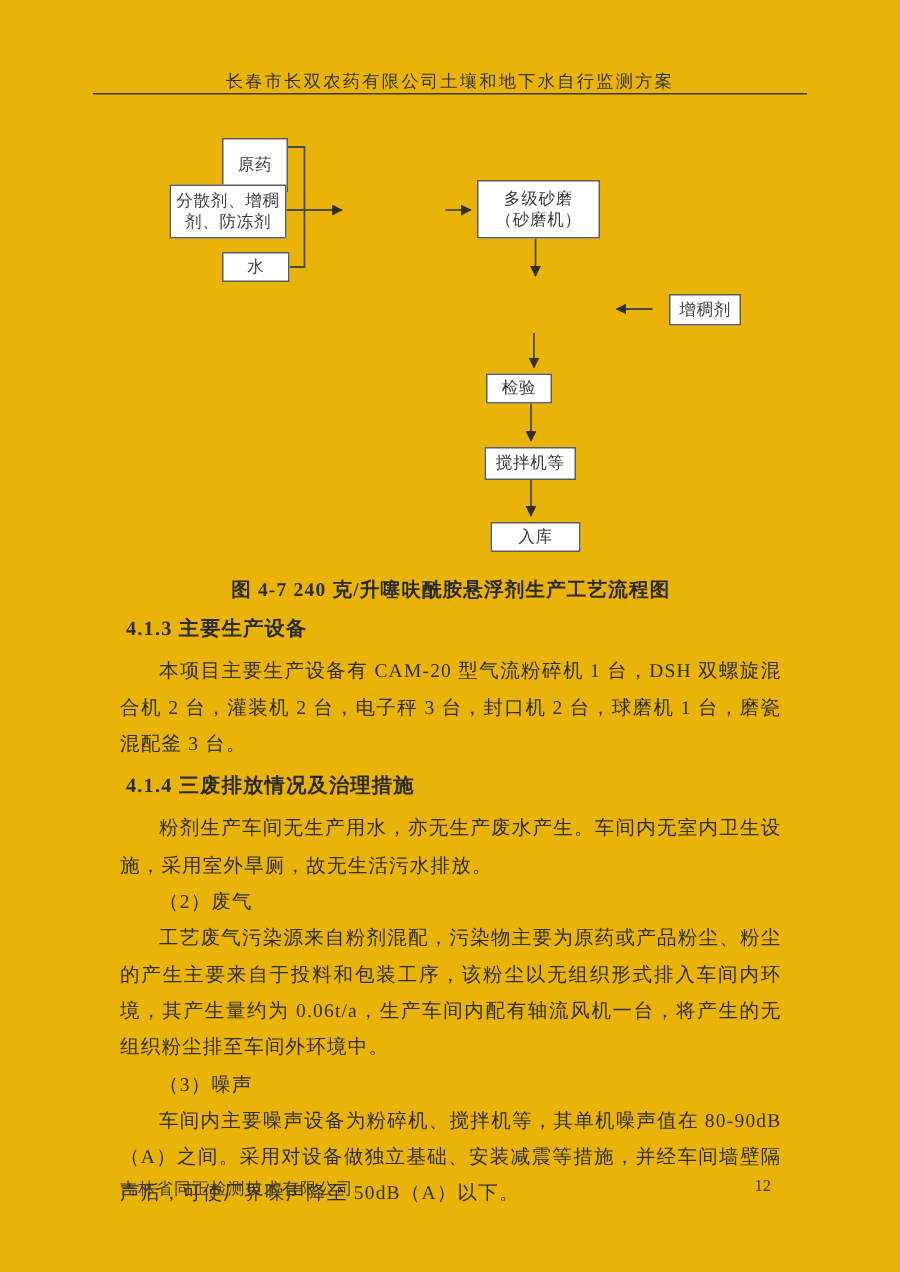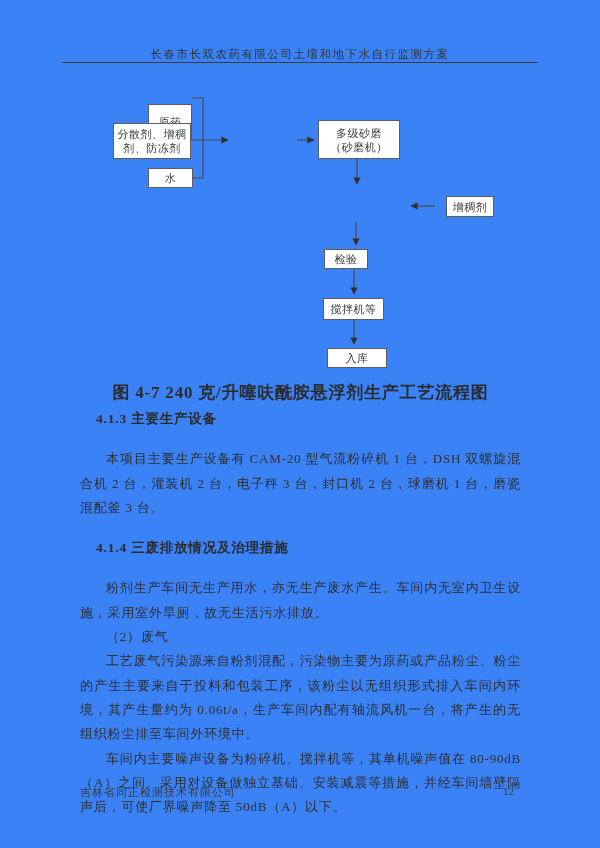--- a/index.html
+++ b/index.html
@@ -1,19 +1,19 @@
 <!DOCTYPE html>
 <html><head>
 <meta charset="utf-8">
 <style>
   html,body { margin:0; padding:0; background:#ffffff; }
   .page {
     position:relative;
     width:600px; height:848px;
-    background:#3b82f6;
+    background:#eab308;
     font-family:"Liberation Serif","DejaVu Serif",serif;
     color:#2e2e2e;
     overflow:hidden;
   }
   
   .header-title {
     position:absolute; top:47px; left:0; width:600px;
     text-align:center; font-size:11.5px; letter-spacing:1.5px; color:#333;
   }
   .header-rule {
@@ -27,26 +27,26 @@
     position:absolute; box-sizing:border-box;
     border:1px solid #5d5d5d; background:#fff;
     display:flex; flex-direction:column; align-items:center; justify-content:center;
     font-size:11px; line-height:14px; color:#3a3a3a; letter-spacing:0.5px;
     text-align:center;
   }
   .node span { display:block; white-space:nowrap; }
   
   .text-block { position:absolute; left:80px; top:383px; width:441px; }
   .caption {
-    text-align:center; font-weight:bold; font-size:17px;
+    text-align:center; font-weight:bold; font-size:13px;
     line-height:20px; letter-spacing:0.8px; margin:0 0 4px 0; color:#2b2b2b;
   }
   .sec-heading {
     font-size:13.5px; font-weight:bold; letter-spacing:0.8px;
-    line-height:24.3px; margin:16px; color:#2b2b2b;
+    line-height:24.3px; margin:4px; color:#2b2b2b;
   }
   .sec-heading.first { margin-top:4px; }
   .para {
     font-size:13px; line-height:24.3px; letter-spacing:0.8px;
     margin:0; text-indent:2em; text-align:justify; text-justify:inter-ideograph;
     word-break:break-all; color:#2e2e2e;
   }
   .subhead {
     font-size:13px; line-height:24.3px; letter-spacing:0.8px;
     margin:0; text-indent:2em; color:#2e2e2e;
@@ -78,21 +78,21 @@
       <path d="M192,98 H203 V178 H193" fill="none" stroke="#4a4a4a" stroke-width="1.2"></path>
       <line x1="191" y1="140" x2="228" y2="140" stroke="#4a4a4a" stroke-width="1.2" marker-end="url(#arr)"></line>
       <line x1="297" y1="140" x2="314" y2="140" stroke="#4a4a4a" stroke-width="1.2" marker-end="url(#arr)"></line>
       <line x1="357" y1="159" x2="357" y2="184" stroke="#4a4a4a" stroke-width="1.2" marker-end="url(#arr)"></line>
       <line x1="435" y1="206" x2="411" y2="206" stroke="#4a4a4a" stroke-width="1.2" marker-end="url(#arr)"></line>
       <line x1="356" y1="222" x2="356" y2="245" stroke="#4a4a4a" stroke-width="1.2" marker-end="url(#arr)"></line>
       <line x1="354" y1="268" x2="354" y2="294" stroke="#4a4a4a" stroke-width="1.2" marker-end="url(#arr)"></line>
       <line x1="354" y1="320" x2="354" y2="344" stroke="#4a4a4a" stroke-width="1.2" marker-end="url(#arr)"></line>
     </svg>
 
-    <div class="node" style="left:148px;top:104px;width:44px;height:36px">
+    <div class="node" style="left:148px;top:92px;width:44px;height:36px">
       <span>原药</span>
     </div>
     <div class="node" style="left:113px;top:123px;width:78px;height:36px">
       <span>分散剂、增稠</span>
       <span>剂、防冻剂</span>
     </div>
     <div class="node" style="left:148px;top:168px;width:45px;height:20px">
       <span>水</span>
     </div>
     <div class="node" style="left:318px;top:120px;width:82px;height:39px">
@@ -114,19 +114,20 @@
   </div>
 
   <div class="text-block">
     <div class="caption">图 4-7  240 克/升噻呋酰胺悬浮剂生产工艺流程图</div>
     <h3 class="sec-heading first">4.1.3 主要生产设备</h3>
     <p class="para">本项目主要生产设备有 CAM-20 型气流粉碎机 1 台，DSH 双螺旋混合机 2 台，灌装机 2 台，电子秤 3 台，封口机 2 台，球磨机 1 台，磨瓷混配釜 3 台。</p>
     <h3 class="sec-heading">4.1.4 三废排放情况及治理措施</h3>
     <p class="para">粉剂生产车间无生产用水，亦无生产废水产生。车间内无室内卫生设施，采用室外旱厕，故无生活污水排放。</p>
     <p class="subhead">（2）废气</p>
     <p class="para">工艺废气污染源来自粉剂混配，污染物主要为原药或产品粉尘、粉尘的产生主要来自于投料和包装工序，该粉尘以无组织形式排入车间内环境，其产生量约为 0.06t/a，生产车间内配有轴流风机一台，将产生的无组织粉尘排至车间外环境中。</p>
+    <p class="subhead">（3）噪声</p>
     <p class="para">车间内主要噪声设备为粉碎机、搅拌机等，其单机噪声值在 80-90dB（A）之间。采用对设备做独立基础、安装减震等措施，并经车间墙壁隔声后，可使厂界噪声降至 50dB（A）以下。</p>
   </div>
 
   <div class="footer-company">吉林省同正检测技术有限公司</div>
   <div class="footer-page">12</div>
 
 </div>
 
 </body></html>

